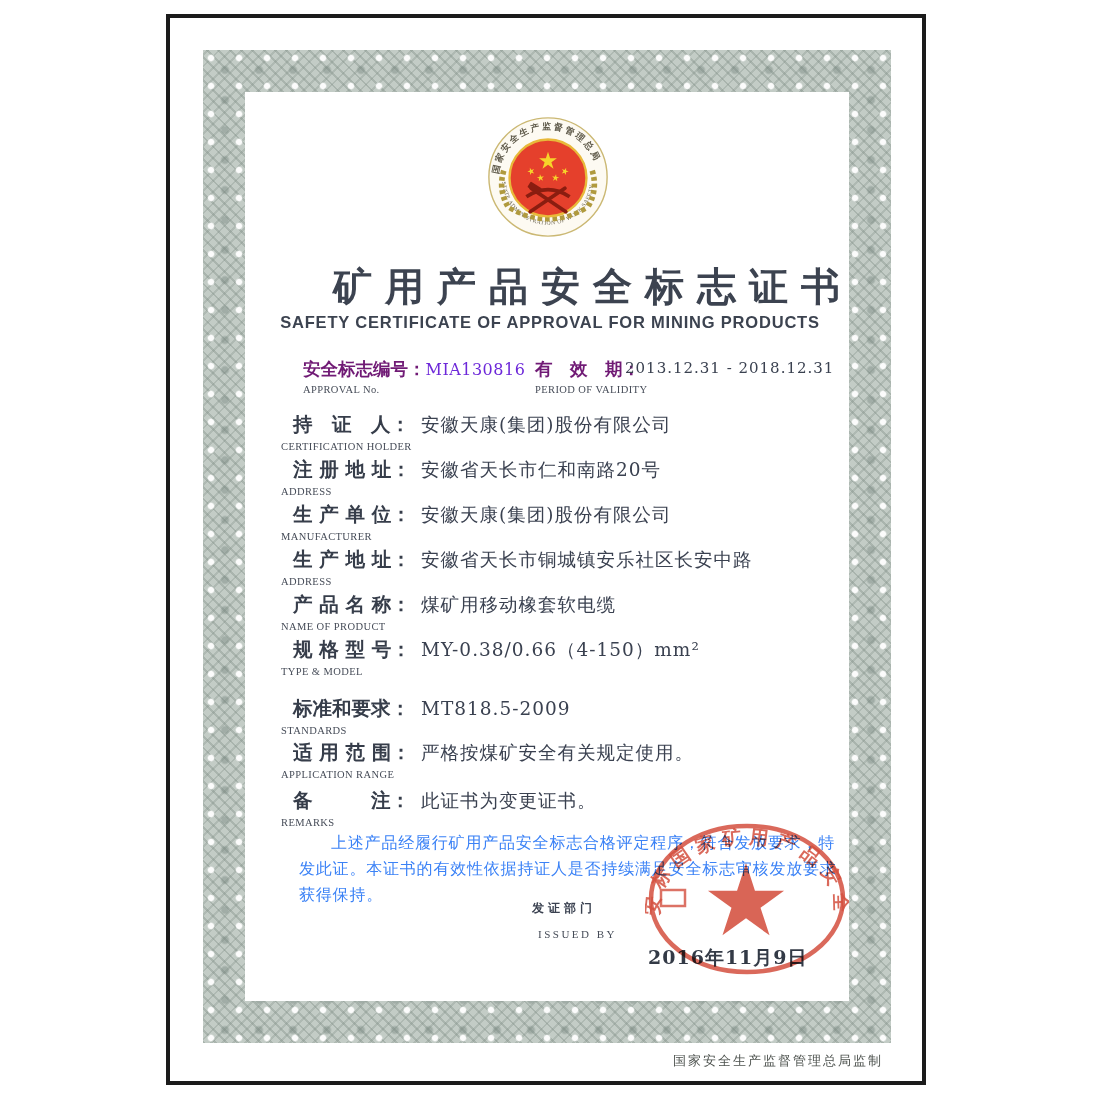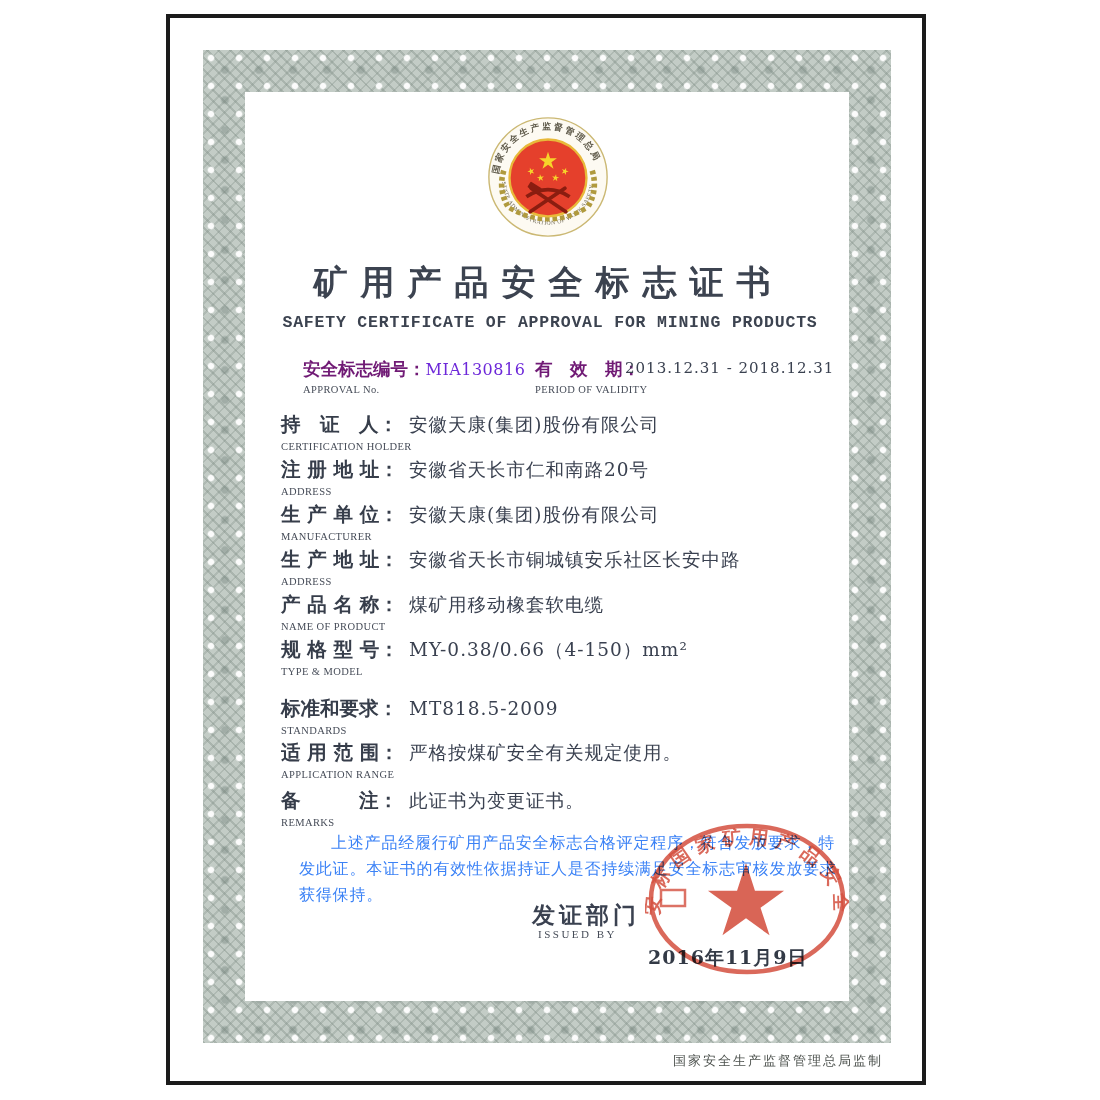--- a/index.html
+++ b/index.html
@@ -18,54 +18,54 @@
             repeating-linear-gradient(45deg, rgba(128,142,134,.38) 0 2px, rgba(255,255,255,0) 2px 8px),
             repeating-linear-gradient(-45deg, rgba(128,142,134,.30) 0 2px, rgba(255,255,255,0) 2px 8px),
             #c3ccc6;
           background-size: 28px 28px, 34px 30px, auto, auto, auto; }
   .band-inner { position:absolute; left:42px; top:42px; width:604px; height:909px; background:#ffffff; }
 
   .content { position:absolute; left:0; top:0; width:1100px; height:1100px; color:#3a4150; }
 
   .emblem { position:absolute; left:487px; top:116px; }
 
-  .title-cn { position:absolute; left:239px; top:260px; width:606px; text-align:center;
+  .title-cn { position:absolute; left:247px; top:260px; width:606px; text-align:right;
               font-family:"DejaVu Serif","Liberation Serif",serif; font-weight:bold;
-              font-size:34px; letter-spacing:13px; text-indent:13px; color:#3c4350; }
+              font-size:39px; letter-spacing:13px; text-indent:13px; color:#3c4350; }
   .title-en { position:absolute; left:247px; top:313px; width:606px; text-align:center;
-              font-family:Liberation Mono, monospace; font-weight:bold;
+              font-family:Liberation Sans, sans-serif; font-weight:bold;
               font-size:16.5px; letter-spacing:0.8px; color:#3c4350; }
 
   .approval-row { position:absolute; left:303px; top:357px; width:545px; }
   .appr-left { position:absolute; left:0; top:0; }
   .appr-right { position:absolute; left:232px; top:0; }
   .cn-label { font-family:"DejaVu Serif","Liberation Serif",serif; font-weight:bold;
               font-size:17.5px; color:#701a75;margin-top:15px; }
   .appr-value { font-family:"DejaVu Serif","Liberation Serif",serif; font-size:16px;
                 color:#6d28d9; letter-spacing:0.5px; }
   .sub-en { font-family:"Liberation Serif",serif; font-size:10.5px; letter-spacing:0.4px;
             color:#464c58; margin-top:3px; }
   .validity-value { position:absolute; left:320px; top:359px; font-family:"DejaVu Serif","Liberation Serif",serif;
                     font-size:15px; letter-spacing:1px; color:#3a4150; white-space:nowrap; }
 
   .field-row { position:absolute; left:281px; width:560px; }
   .field-label { font-family:"DejaVu Serif","Liberation Serif",serif; font-weight:bold;
-                 font-size:19.5px; color:#363d4a; display:inline-block; min-width:128px; }
+                 font-size:19.5px; color:#363d4a; display:inline-block; min-width:128px;margin-left:12px; }
   .field-value { font-family:"DejaVu Serif","Liberation Serif",serif; font-size:18.5px;
                  color:#3a4150; letter-spacing:1px; }
   .r1{top:411px}.r2{top:456px}.r3{top:501px}.r4{top:546px}.r5{top:591px}
   .r6{top:636px}.r7{top:695px}.r8{top:739px}.r9{top:787px}
 
   .statement { position:absolute; left:299px; top:830px; width:552px; z-index:2;
                font-family:"DejaVu Serif","Liberation Serif",serif; font-size:16px;
                line-height:1.62; letter-spacing:0.8px; color:#3b82f6; text-indent:2em; }
 
   .issuer-cn { position:absolute; left:532px; top:900px; z-index:2;
                font-family:"DejaVu Serif","Liberation Serif",serif; font-weight:bold;
-               font-size:23px; letter-spacing:4px; color:#3a4150; }
+               font-size:12px; letter-spacing:4px; color:#3a4150; }
   .issuer-en { position:absolute; left:538px; top:928px; z-index:2;
                font-family:"Liberation Serif",serif; font-size:11px; letter-spacing:2.5px; color:#464c58;text-align:center; }
   .issue-date { position:absolute; left:648px; top:945px; z-index:2;
                 font-family:"DejaVu Serif","Liberation Serif",serif; font-weight:bold;
                 font-size:19px; letter-spacing:1px; color:#333a46; }
 
   .seal { position:absolute; left:645px; top:822px; z-index:3; mix-blend-mode:multiply; opacity:.92; }
 
   .bottom-note { position:absolute; top:1052px; left:247px; width:636px; text-align:right; z-index:2;
                  font-family:"DejaVu Serif","Liberation Serif",serif; font-size:13px;

